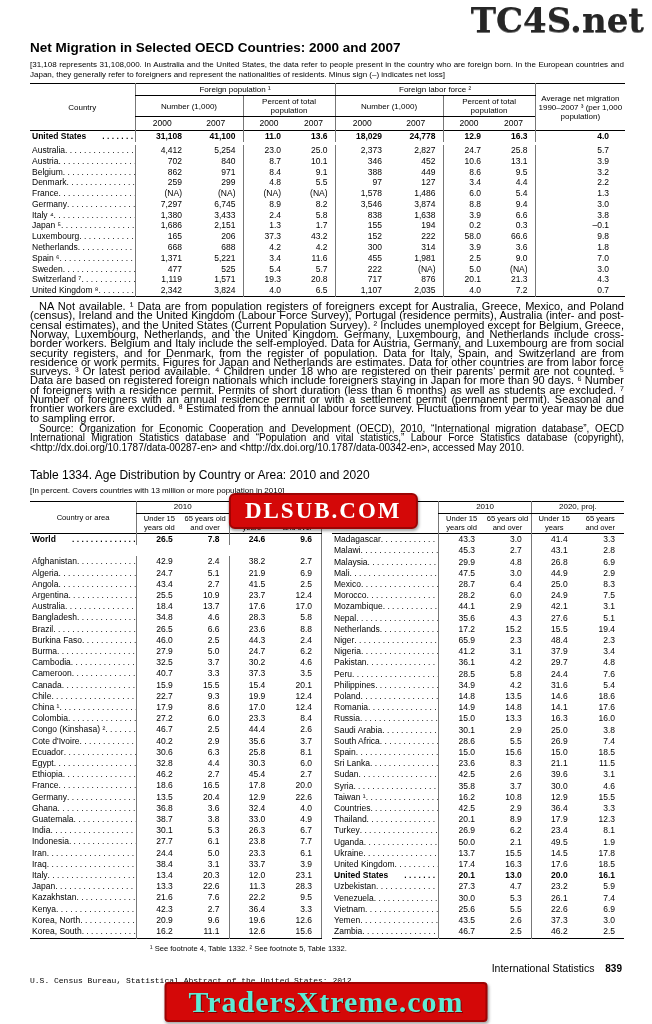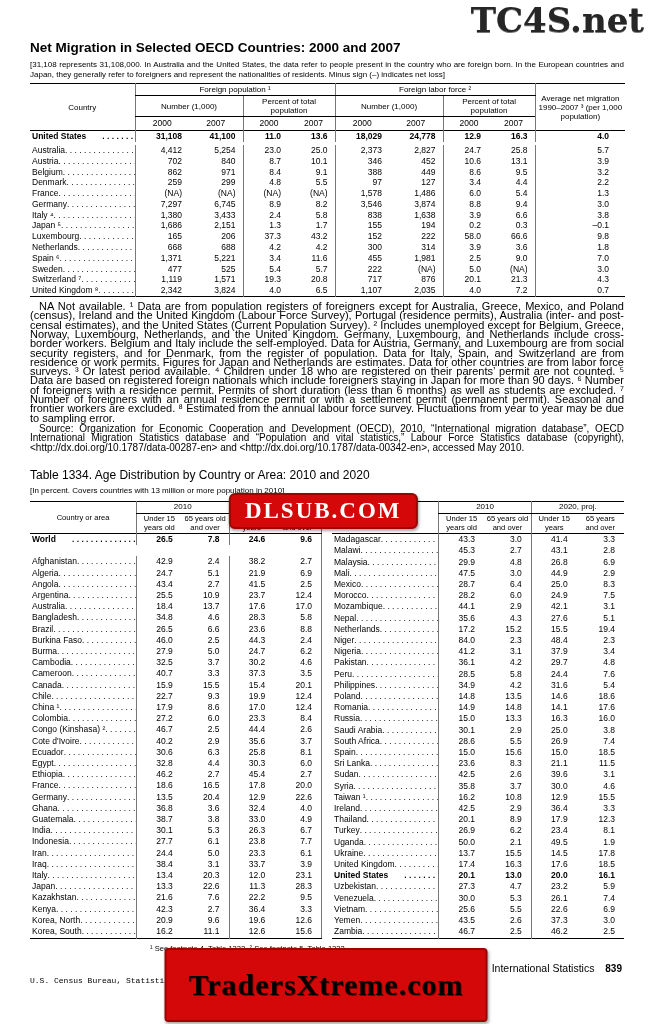--- a/index.html
+++ b/index.html
@@ -20,23 +20,23 @@
   .wm-mid {
     position:absolute; top:-8px; left:50%; transform:translateX(-52%);
     z-index:30; background:#d40808; border:2px solid #9c0404; border-radius:6px;
     padding:3px 14px; box-shadow:1px 2px 3px rgba(0,0,0,.35);
     font-family:"Liberation Serif", serif; font-weight:bold;
     font-size:23px; letter-spacing:2px; color:#fff; white-space:nowrap;
   }
   .wm-bottom {
     position:absolute; bottom:2px; left:50%; transform:translateX(-50%);
     z-index:30; background:#d40808; border:2px solid #9c0404; border-radius:4px;
-    padding:18px 22px; box-shadow:1px 2px 3px rgba(0,0,0,.35);
+    padding:1px 22px; box-shadow:1px 2px 3px rgba(0,0,0,.35);
     font-family:"Liberation Serif", serif; font-weight:bold;
-    font-size:30px; letter-spacing:1px; color:#000000; white-space:nowrap;
+    font-size:30px; letter-spacing:1px; color:#5eead4; white-space:nowrap;
     text-shadow:1px 1px 0 #7a0000;
   }
 
   
   .t-title { margin-top:34px; font-size:13.5px; font-weight:bold; line-height:1.18; }
   .t-note  { margin-top:4px; font-size:8px; line-height:1.2; text-align:justify; }
   .t2-title{ margin-top:16px; font-size:12px; font-weight:normal; }
   .fn { margin-top:5px; font-size:11px; line-height:9.3px; text-align:justify; text-indent:9px; }
   .src{ margin-top:1px; font-size:10px; line-height:9.3px; text-align:justify; text-indent:9px; }
 
@@ -859,21 +859,21 @@
             <td class="vl">17.2</td>
             <td>15.2</td>
             <td class="vl">15.5</td>
             <td>19.4</td>
           </tr>
           <tr>
             <td class="cc">
               <span class="cname">Niger</span>
               <span class="dots"> .  .  .  .  .  .  .  .  .  .  .  .  .  .  .  .  .  .  .  .  .  .  .  .  .  .  .  .  .  .  .  .  .  .  .  .  .  .  .  . </span>
             </td>
-            <td class="vl">84.0</td>
+            <td class="vl">65.9</td>
             <td>2.3</td>
             <td class="vl">48.4</td>
             <td>2.3</td>
           </tr>
           <tr>
             <td class="cc">
               <span class="cname">Nigeria</span>
               <span class="dots"> .  .  .  .  .  .  .  .  .  .  .  .  .  .  .  .  .  .  .  .  .  .  .  .  .  .  .  .  .  .  .  .  .  .  .  .  .  .  .  . </span>
             </td>
             <td class="vl">41.2</td>
@@ -1006,21 +1006,21 @@
               <span class="cname">Taiwan ¹</span>
               <span class="dots"> .  .  .  .  .  .  .  .  .  .  .  .  .  .  .  .  .  .  .  .  .  .  .  .  .  .  .  .  .  .  .  .  .  .  .  .  .  .  .  . </span>
             </td>
             <td class="vl">16.2</td>
             <td>10.8</td>
             <td class="vl">12.9</td>
             <td>15.5</td>
           </tr>
           <tr>
             <td class="cc">
-              <span class="cname">Ireland</span>
+              <span class="cname">Countries</span>
               <span class="dots"> .  .  .  .  .  .  .  .  .  .  .  .  .  .  .  .  .  .  .  .  .  .  .  .  .  .  .  .  .  .  .  .  .  .  .  .  .  .  .  . </span>
             </td>
             <td class="vl">42.5</td>
             <td>2.9</td>
             <td class="vl">36.4</td>
             <td>3.3</td>
           </tr>
           <tr>
             <td class="cc">
               <span class="cname">Thailand</span>

